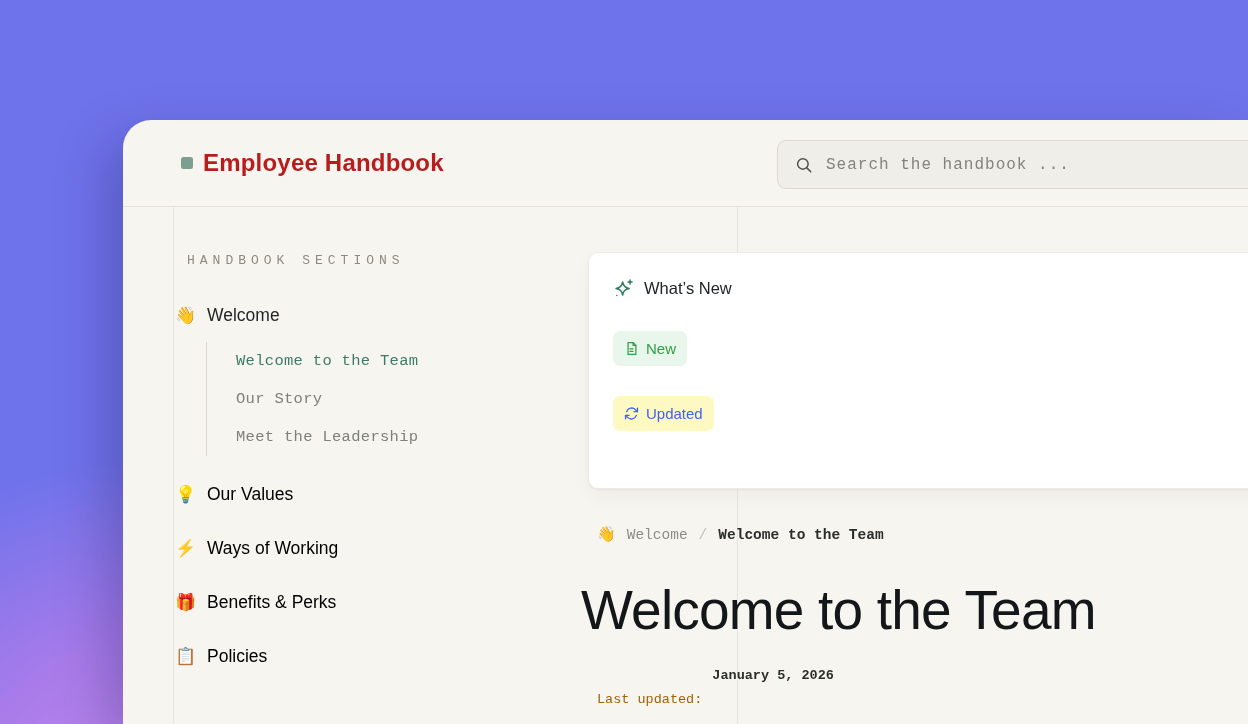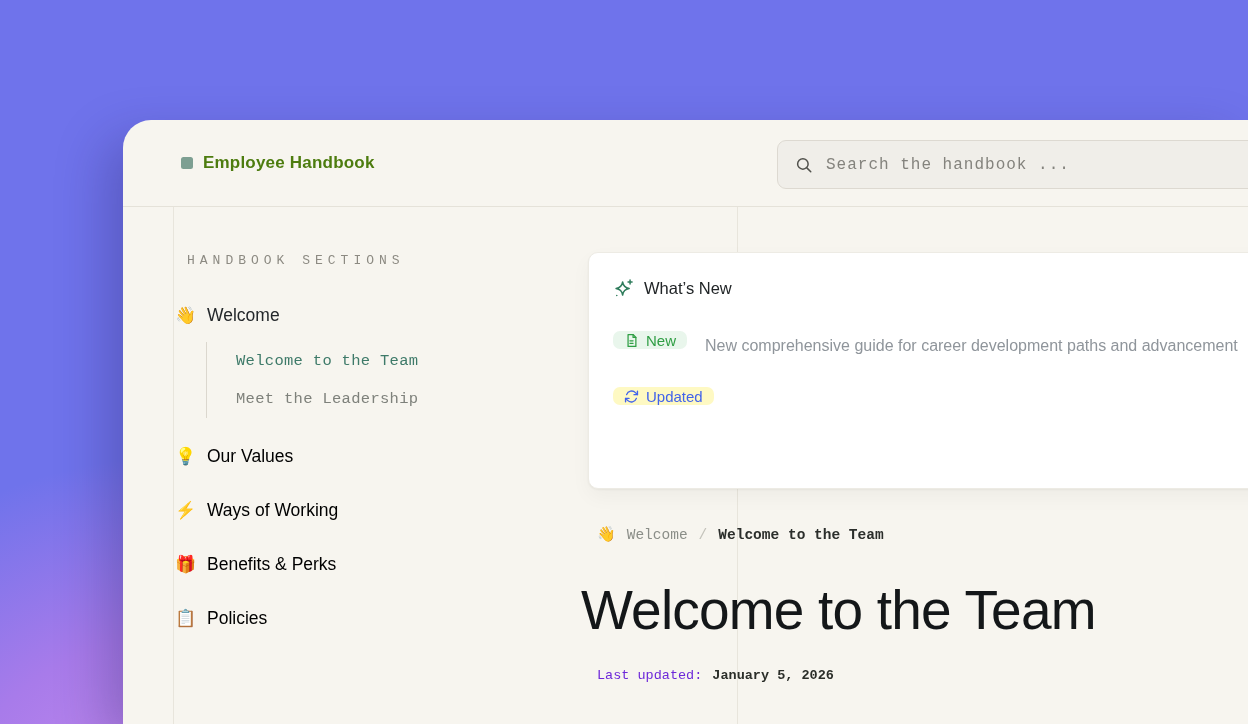--- a/index.html
+++ b/index.html
@@ -20,21 +20,21 @@
     box-shadow:-18px 18px 50px rgba(35,28,95,.28);
   }
   
   .win-header { position:relative; height:87px; border-bottom:1px solid #e5e2d9; }
   .logo-mark {
     position:absolute; left:58px; top:37px; width:12px; height:12px;
     background:#7d9f92; border-radius:2.5px;
   }
   .app-title {
     position:absolute; left:80px; top:50%; transform:translateY(-50%);
-    font-size:17px; font-weight:600; color:#4d7c0f; letter-spacing:.2px;text-align:right;
+    font-size:24px; font-weight:600; color:#b91c1c; letter-spacing:.2px;text-align:right;
   }
   .search-box {
     position:absolute; left:654px; top:20px; width:600px; height:49px;
     background:#f0eee9; border:1px solid #ddd9d1; border-radius:9px;
     display:flex; align-items:center; padding:0 17px; gap:13px;
   }
   .search-box svg { flex:0 0 auto; }
   .search-input {
     flex:1; border:none; outline:none; background:transparent;
     font-family:"Liberation Mono","DejaVu Sans Mono",monospace;
@@ -74,21 +74,21 @@
     position:absolute; left:465px; top:45px; width:840px; height:237px;
     background:#ffffff; border:1px solid #edebe4; border-radius:10px;
     box-shadow:0 1px 2px rgba(30,30,20,.05), 0 8px 20px rgba(30,30,20,.04);
     padding:24px; overflow:hidden;
   }
   .wn-head { display:flex; align-items:center; gap:10px; height:22px; }
   .wn-title { font-size:16.5px; font-weight:400; color:#212527; }
   .wn-row { display:flex; gap:18px; margin-top:32px; }
   .wn-row + .wn-row { margin-top:30px; }
   .badge {
-    display:inline-flex; align-items:center; gap:7px; height:18px;
+    display:inline-flex; align-items:center; gap:7px; height:35px;
     padding:0 11px; border-radius:7px; font-size:15px; font-weight:500;
     flex:0 0 auto; align-self:flex-start;
   }
   .badge.new     { background:#e9f6ec; color:#2f9e44; }
   .badge.updated { background:#fef9c3; color:#4263eb; }
   .wn-text { min-width:0; }
   .wn-item-title { font-size:17px; font-weight:600; color:#24292c; line-height:27px; }
   .wn-item-desc  { font-size:16px; color:#8f959b; line-height:22px; margin-top:4px; white-space:nowrap; }
 
   
@@ -104,21 +104,21 @@
   
   .page-title {
     position:absolute; left:458px; top:366px;
     font-size:55px; font-weight:500; letter-spacing:-.8px; color:#141719;
     line-height:74px; white-space:nowrap;
   }
   .last-updated {
     position:absolute; left:462px; top:458px; display:flex; gap:10px;
     font-size:13.5px; line-height:22px; white-space:nowrap;
   }
-  .lu-label { color:#6d28d9; }
+  .lu-label { color:#a16207;margin-top:24px; }
   .lu-value { color:#2b2e29; font-weight:700; }
 </style>
 </head>
 <body>
 
 <div class="window">
 
   <div class="win-header">
     <div class="logo-mark"></div>
     <div class="app-title">Employee Handbook</div>
@@ -138,20 +138,21 @@
     <div class="sidebar">
       <div class="sb-heading mono">HANDBOOK SECTIONS</div>
 
       <div class="sb-item top active-section">
         <span class="emo">👋</span>
         <span class="lbl">Welcome</span>
       </div>
 
       <div class="sb-sublist">
         <a class="sb-sub mono active">Welcome to the Team</a>
+        <a class="sb-sub mono">Our Story</a>
         <a class="sb-sub mono">Meet the Leadership</a>
       </div>
 
       <div class="sb-sections">
         <div class="sb-item sec" style="margin-top:0">
           <span class="emo">💡</span>
           <span class="lbl">Our Values</span>
         </div>
         <div class="sb-item sec">
           <span class="emo">⚡</span>
@@ -181,21 +182,20 @@
       <div class="wn-row">
         <span class="badge new">
           <svg width="15" height="15" viewBox="0 0 24 24" fill="none" stroke="#2f9e44" stroke-width="2" stroke-linecap="round" stroke-linejoin="round">
             <path d="M6.5 2.5 h8 l4.5 4.5 v14.5 h-12.5 z"></path>
             <path d="M14.5 2.5 v4.5 h4.5"></path>
             <path d="M9.5 12.5 h5 M9.5 16.5 h5"></path>
           </svg>
           <span>New</span>
         </span>
         <div class="wn-text">
-          <div class="wn-item-desc">New comprehensive guide for career development paths and advancement</div>
         </div>
       </div>
 
       <div class="wn-row">
         <span class="badge updated">
           <svg width="15" height="15" viewBox="0 0 24 24" fill="none" stroke="#4263eb" stroke-width="2.2" stroke-linecap="round" stroke-linejoin="round">
             <polyline points="21.5 3.5 21.5 9 16 9"></polyline>
             <polyline points="2.5 20.5 2.5 15 8 15"></polyline>
             <path d="M4.2 9 a8.5 8.5 0 0 1 14.1-3.2 L21.5 9"></path>
             <path d="M2.5 15 l3.2 3.2 A8.5 8.5 0 0 0 19.8 15"></path>

